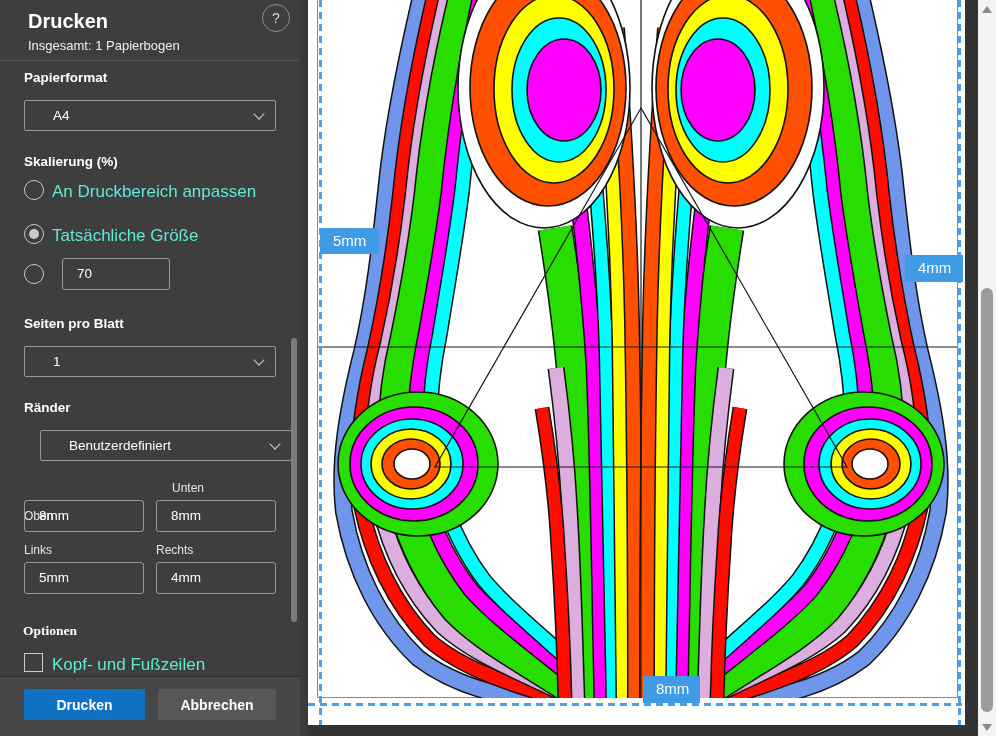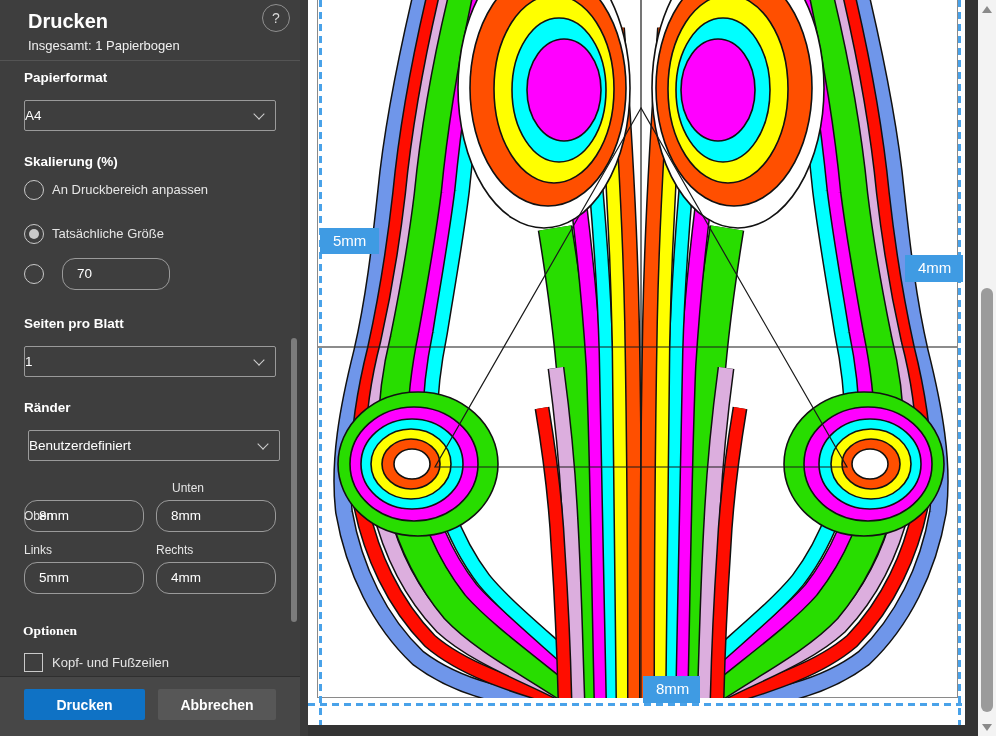--- a/index.html
+++ b/index.html
@@ -10,29 +10,29 @@
   
   .sidebar { position:absolute; left:0; top:0; width:300px; height:736px; background:#3e3e3e; color:#fff; }
   .sb-title { position:absolute; left:28px; top:10px; font-size:20px; font-weight:700; }
   .sb-sub   { position:absolute; left:28px; top:38px; font-size:13px; color:#f0f0f0; }
   .help-btn { position:absolute; left:262px; top:4px; width:28px; height:28px; border:1px solid #8f8f8f;
               border-radius:50%; color:#d8d8d8; font-size:14px; text-align:center; line-height:26px; cursor:pointer; background:transparent;}
   .sb-divider { position:absolute; left:0; top:60px; width:300px; height:1px; background:#545454; }
   .sec-label { position:absolute; font-size:13.5px; font-weight:700; color:#fff; }
   .sm-label  { position:absolute; font-size:12px; color:#e6e6e6; }
   .dd { position:absolute; width:252px; height:31px; border:1px solid #9a9a9a; border-radius:2px;
-        background:transparent; color:#fff; font-size:13.5px; line-height:29px; padding-left:0; cursor:pointer; }
+        background:transparent; color:#fff; font-size:13.5px; line-height:29px; padding-left:28px; cursor:pointer; }
   .dd .chev { position:absolute; right:12px; top:9px; width:8px; height:8px;
               border-right:1.6px solid #cfcfcf; border-bottom:1.6px solid #cfcfcf; transform:rotate(45deg); }
-  .tb { position:absolute; height:32px; border:1px solid #9a9a9a; border-radius:13px; background:transparent;
+  .tb { position:absolute; height:32px; border:1px solid #9a9a9a; border-radius:3px; background:transparent;
         color:#fff; font-size:13.5px; line-height:30px; padding-left:14px; }
   .radio { position:absolute; width:20px; height:20px; border:1px solid #c9c9c9; border-radius:50%; cursor:pointer; }
   .radio .dot { display:none; }
   .radio.on .dot { display:block; position:absolute; left:4px; top:4px; width:10px; height:10px; border-radius:50%; background:#c9c9c9; }
-  .radio-label { position:absolute; font-size:13px; color:#e5e5e5; }
+  .radio-label { position:absolute; font-size:17px; color:#5eead4; }
   .checkbox { position:absolute; width:19px; height:19px; border:1.5px solid #c9c9c9; background:transparent; cursor:pointer; }
   .sb-footer { position:absolute; left:0; top:676px; width:300px; height:60px; background:#474747; border-top:1px solid #2f2f2f; }
   .btn { position:absolute; top:12px; height:31px; border:none; border-radius:2px; font-size:14px; font-weight:600;
          color:#fff; cursor:pointer; font-family:inherit; }
   .btn-print  { left:24px; width:121px; background:#0f72c5; }
   .btn-cancel { left:158px; width:118px; background:#575757; }
   .sb-scroll { position:absolute; left:291px; top:338px; width:6px; height:284px; background:#7c7c7c; border-radius:3px; }
 
   
   .preview { position:absolute; left:300px; top:0; width:696px; height:736px; background:#fff; }
@@ -86,21 +86,21 @@
     <div class="radio" style="left:24px;top:264px;"></div>
     <div class="tb" style="left:62px;top:258px;width:108px;">70</div>
 
     <div class="sec-label" style="left:24px;top:316px;text-align:center;">Seiten pro Blatt</div>
     <div class="dd" style="left:24px;top:346px;">
       <span>1</span>
       <span class="chev"></span>
     </div>
 
     <div class="sec-label" style="left:24px;top:400px;">Ränder</div>
-    <div class="dd" style="left:28px;top:430px;">
+    <div class="dd" style="left:40px;top:430px;">
       <span>Benutzerdefiniert</span>
       <span class="chev"></span>
     </div>
 
     <div class="sm-label" style="left:24px;top:481px;margin-top:28px;">Oben</div>
     <div class="sm-label" style="left:172px;top:481px;">Unten</div>
     <div class="tb" style="left:24px;top:500px;width:120px;">8mm</div>
     <div class="tb" style="left:156px;top:500px;width:120px;">8mm</div>
     <div class="sm-label" style="left:24px;top:543px;">Links</div>
     <div class="sm-label" style="left:156px;top:543px;">Rechts</div>

